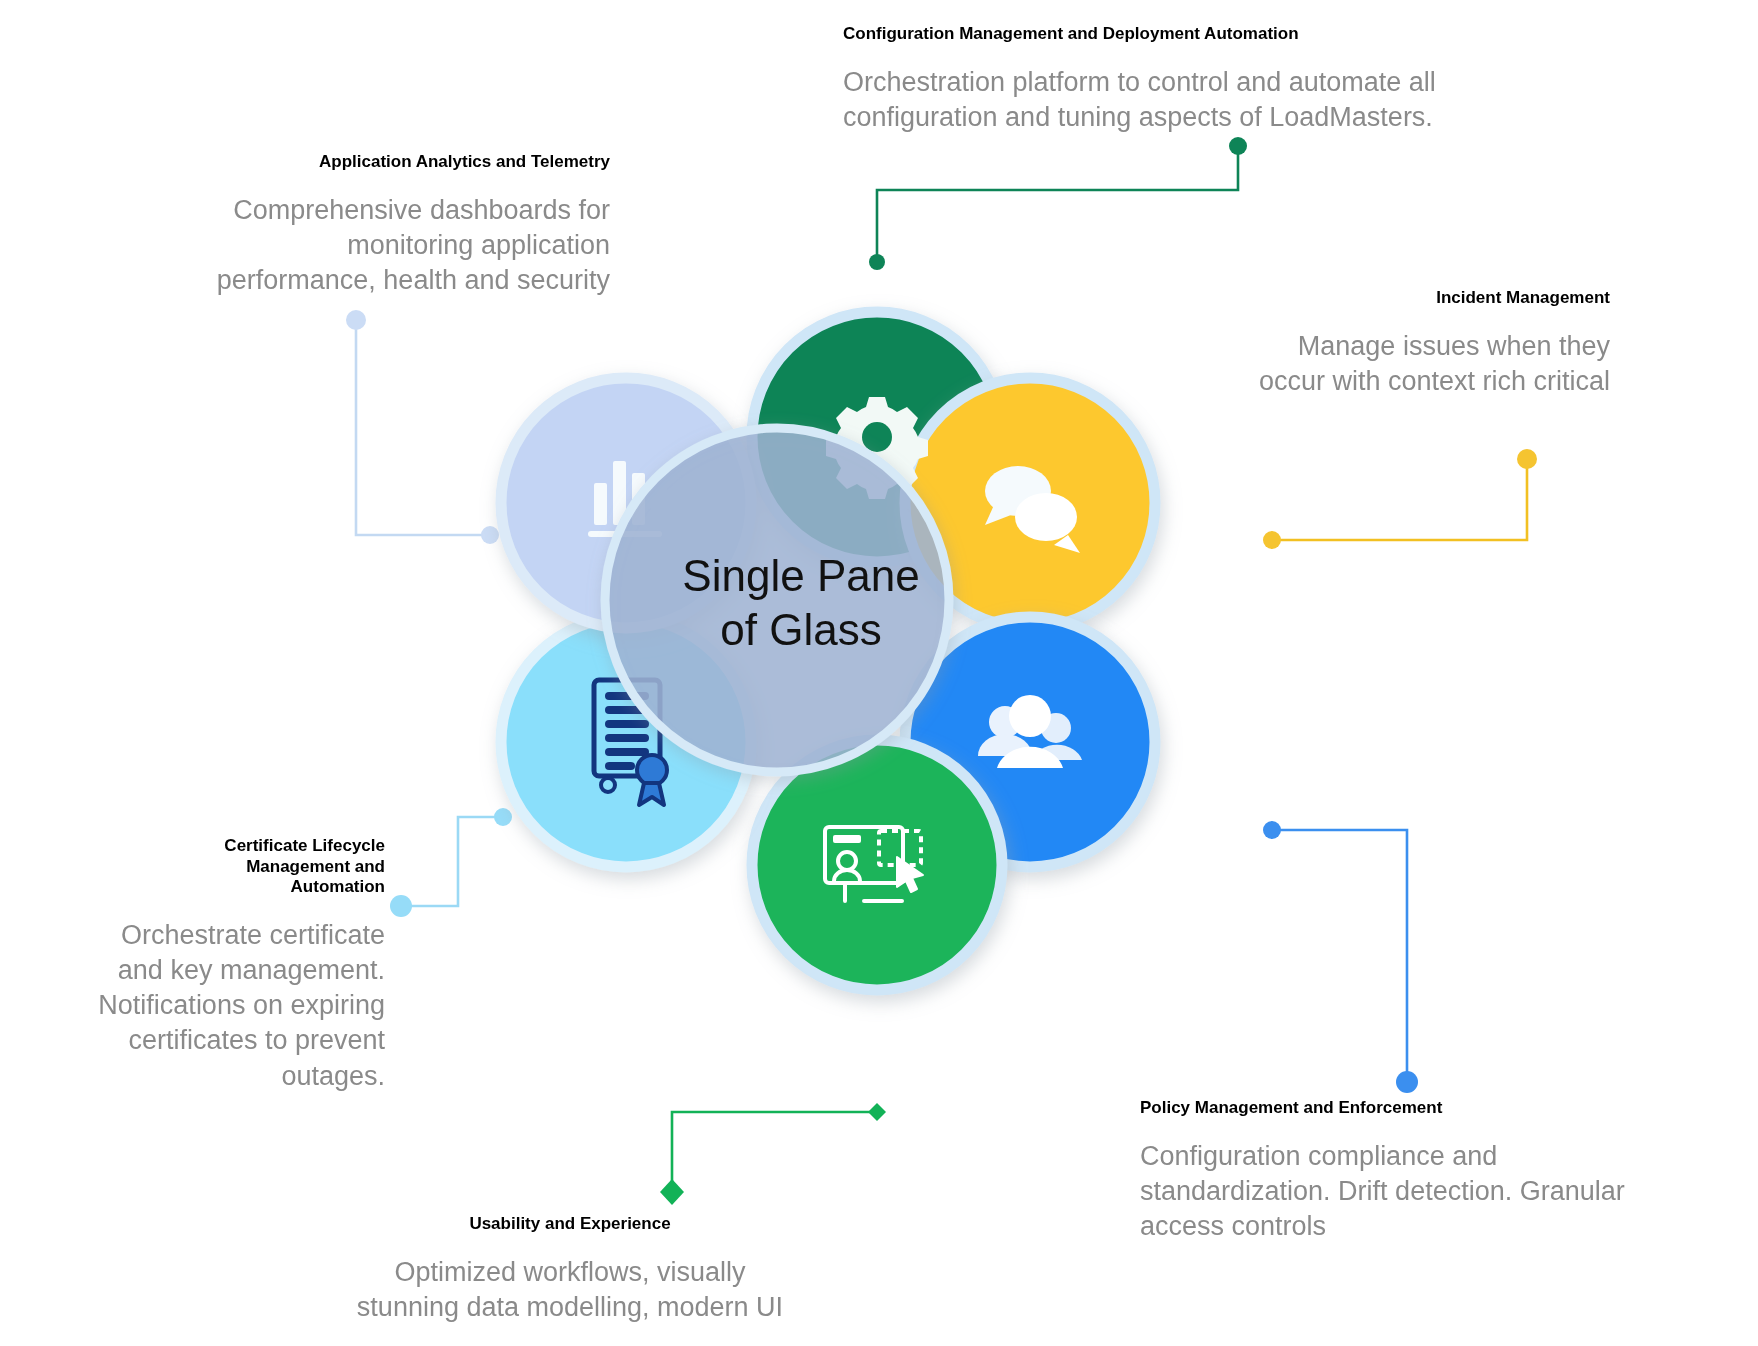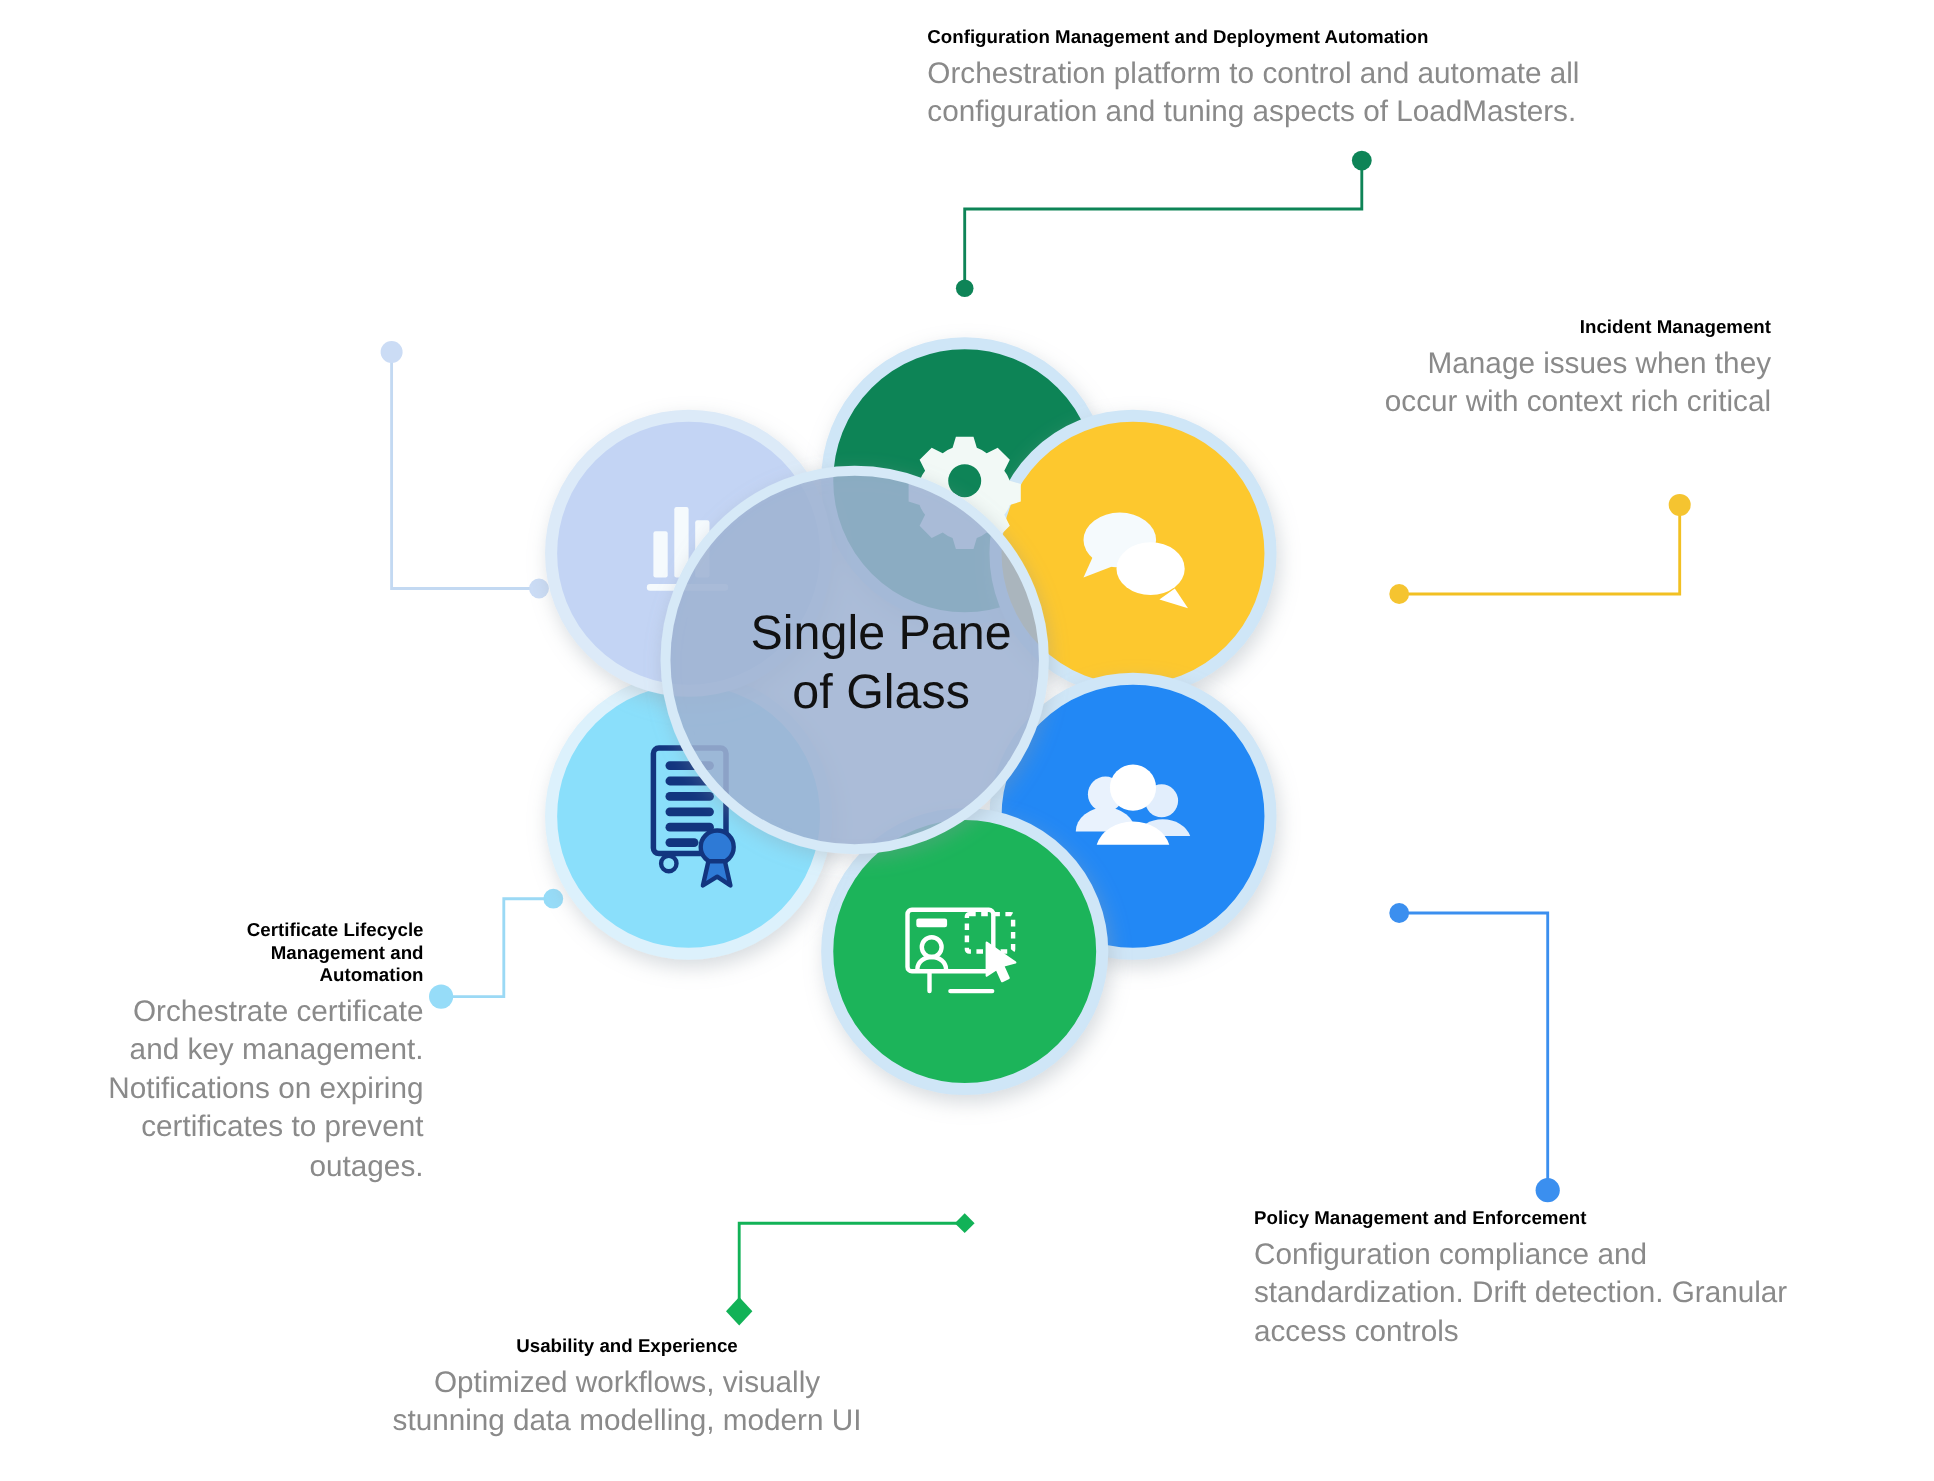--- a/index.html
+++ b/index.html
@@ -4,21 +4,21 @@
 <style>
   html,body{margin:0;padding:0;background:#ffffff;}
   body{width:1758px;height:1346px;position:relative;overflow:hidden;
        font-family:"Liberation Sans",sans-serif;-webkit-font-smoothing:antialiased;}
 
   #stage{position:absolute;left:0;top:0;width:1758px;height:1346px;}
 
   
   .callout{position:absolute;}
   .callout .ttl{font-weight:bold;color:#000000;font-size:17px;line-height:1.22;}
-  .callout .desc{color:#8a8a8a;font-size:27px;line-height:1.30;margin-top:4px;}
+  .callout .desc{color:#8a8a8a;font-size:27px;line-height:1.30;margin-top:20px;}
 
   .ta-right{text-align:right;}
   .ta-left{text-align:left;}
   .ta-center{text-align:center;}
 
   
   svg.layer{position:absolute;left:0;top:0;width:1758px;height:1346px;overflow:visible;}
   svg.lines{z-index:2;}
   svg.flower{z-index:3;}
 
@@ -155,20 +155,28 @@
   </div>
 
   <div class="callout ta-left" style="left:843px;top:24px;width:820px;">
     <div class="ttl">Configuration Management and Deployment Automation</div>
     <div class="desc">
       <div>Orchestration platform to control and automate all</div>
       <div>configuration and tuning aspects of LoadMasters.</div>
     </div>
   </div>
 
+  <div class="callout ta-right" style="left:60px;top:152px;width:550px;">
+    <div class="ttl">Application Analytics and Telemetry</div>
+    <div class="desc">
+      <div>Comprehensive dashboards for</div>
+      <div>monitoring application</div>
+      <div>performance, health and security</div>
+    </div>
+  </div>
 
   <div class="callout ta-right" style="left:1110px;top:288px;width:500px;">
     <div class="ttl">Incident Management</div>
     <div class="desc">
       <div>Manage issues when they</div>
       <div>occur with context rich critical</div>
     </div>
   </div>
 
   <div class="callout ta-right" style="left:30px;top:836px;width:355px;">

